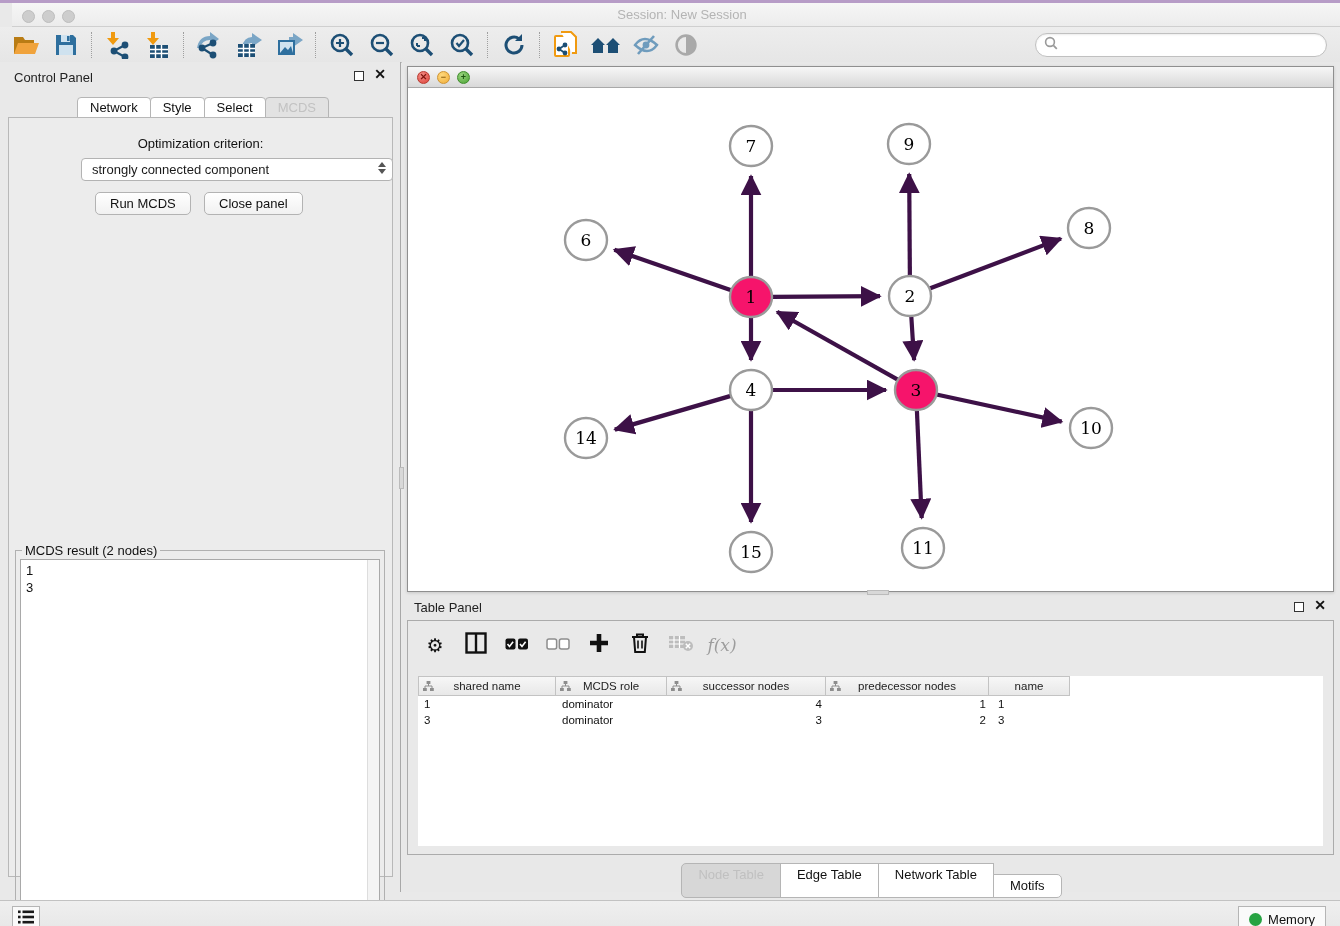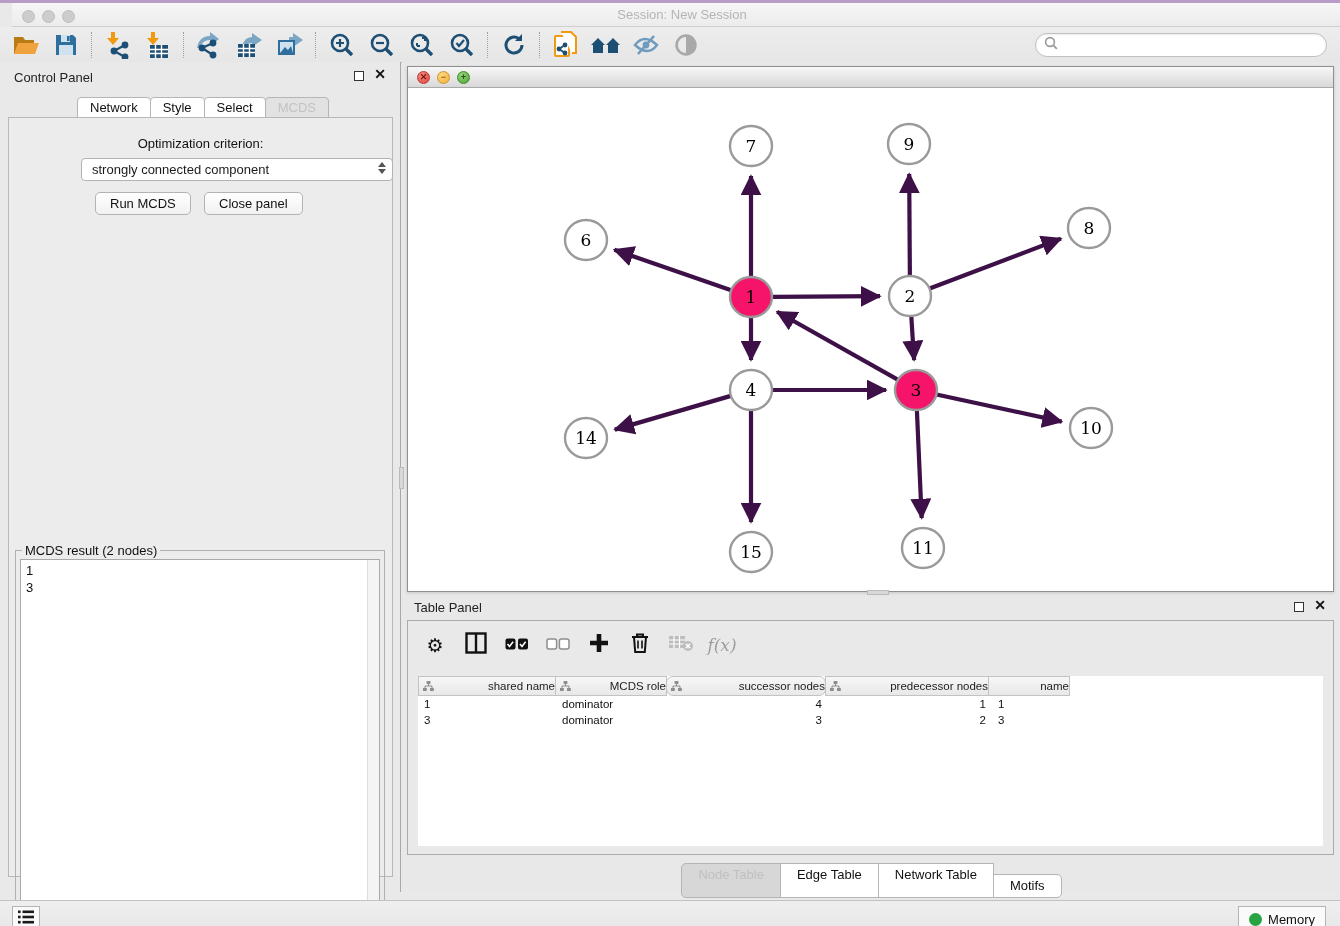--- a/index.html
+++ b/index.html
@@ -78,21 +78,21 @@
   #tp-float{position:absolute;right:36px;top:6px;}
   #tp-close{position:absolute;right:14px;top:4px;}
   #table-box{position:absolute;left:5px;top:558px;width:927px;height:235px;border:1px solid #ababab;background:#e9e9e9;box-sizing:border-box;}
   #tp-toolbar{position:absolute;left:14px;top:8px;height:32px;display:flex;align-items:center;gap:15px;}
   .tp-ico{width:26px;height:26px;display:flex;align-items:center;justify-content:center;}
   #fx-icon{font-family:"DejaVu Serif",serif;font-style:italic;font-size:17px;color:#9d9d9d;}
   #gear-glyph{font-size:19px;color:#111;}
   #data-table{position:absolute;left:10px;top:55px;right:10px;bottom:8px;background:#fff;font-size:11.5px;}
   #thead{display:flex;}
   .th{position:relative;height:20px;background:linear-gradient(#f7f7f7,#e8e8e8);border:1px solid #c3c3c3;
-      margin-right:-1px;box-sizing:border-box;display:flex;align-items:center;justify-content:flex-end;color:#222;}
+      margin-right:-1px;box-sizing:border-box;display:flex;align-items:center;justify-content:center;color:#222;}
   .th .tree{position:absolute;left:4px;top:4px;}
   .tr{display:flex;height:16px;align-items:center;}
   .td{box-sizing:border-box;padding:0 6px;overflow:hidden;white-space:nowrap;color:#111;}
   .td.r{text-align:right;}
 
   
   #bottom-tabs{position:absolute;left:0;width:100%;top:801px;display:flex;justify-content:center;}
   #bottom-tabs .tab{border-radius:0;margin-right:-1px;padding:3px 16px 4px;}
   #bottom-tabs .tab:first-child{border-radius:5px 0 0 5px;}
   #bottom-tabs .tab:last-child{border-radius:0 5px 5px 0;margin-top:11px;}
@@ -479,21 +479,21 @@
             <svg class="tree" width="11" height="11" viewBox="0 0 11 11">
               <g fill="#8d8d8d">
                 <rect x="3.6" y="0" width="3.8" height="3"></rect>
                 <rect x="0" y="7" width="3.8" height="3"></rect>
                 <rect x="7" y="7" width="3.8" height="3"></rect>
               </g>
               <path d="M5.5 3v2M2 7V5h7v2" fill="none" stroke="#8d8d8d" stroke-width="1"></path>
             </svg>
             <span>MCDS role</span>
           </div>
-          <div class="th" style="width: 160px; border-radius: 7px;">
+          <div class="th" style="width: 160px;">
             <svg class="tree" width="11" height="11" viewBox="0 0 11 11">
               <g fill="#8d8d8d">
                 <rect x="3.6" y="0" width="3.8" height="3"></rect>
                 <rect x="0" y="7" width="3.8" height="3"></rect>
                 <rect x="7" y="7" width="3.8" height="3"></rect>
               </g>
               <path d="M5.5 3v2M2 7V5h7v2" fill="none" stroke="#8d8d8d" stroke-width="1"></path>
             </svg>
             <span>successor nodes</span>
           </div>

